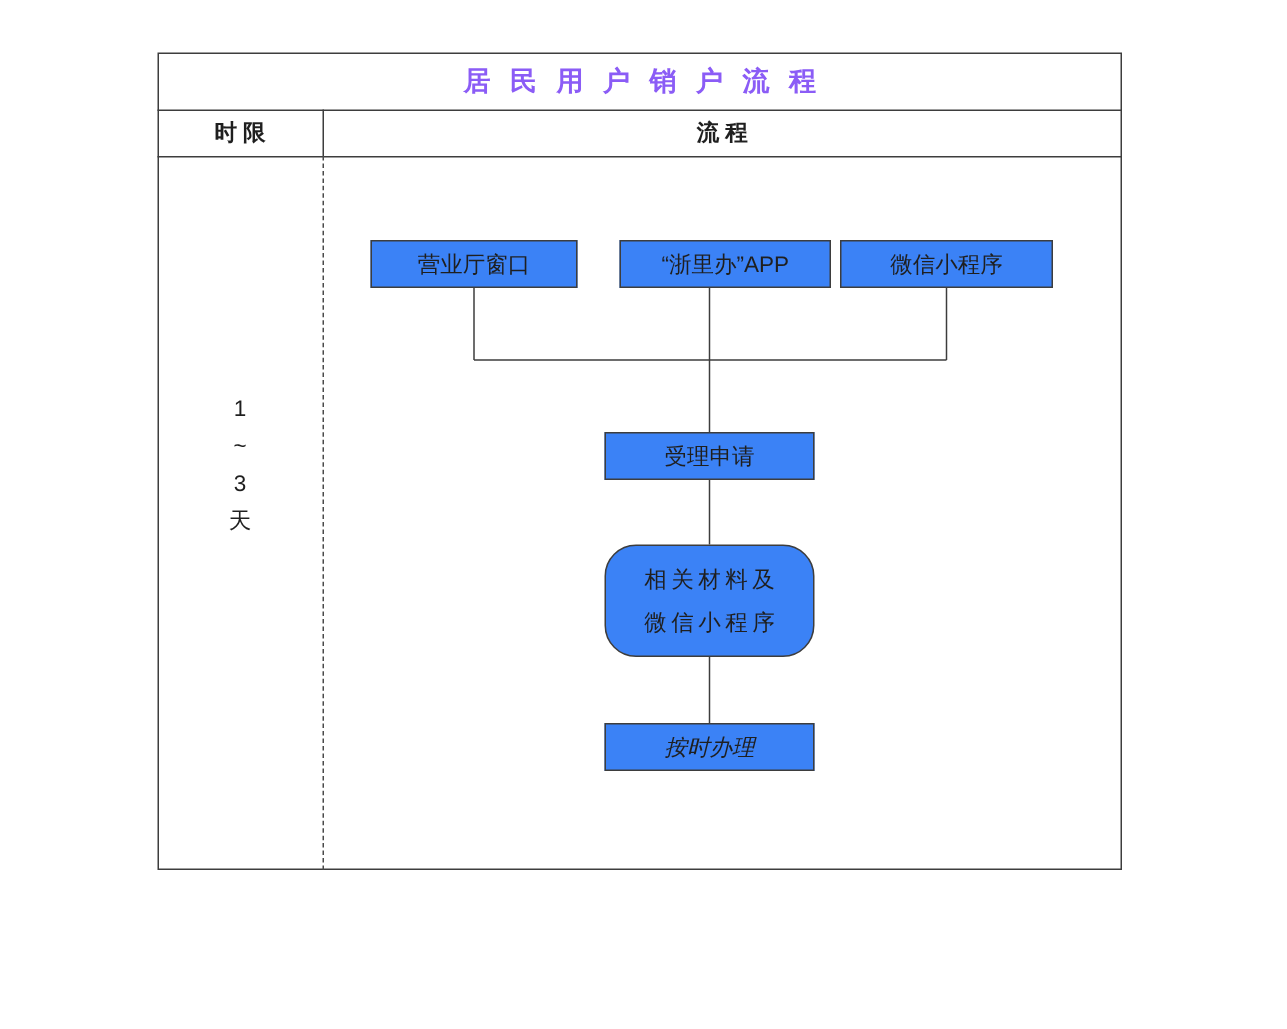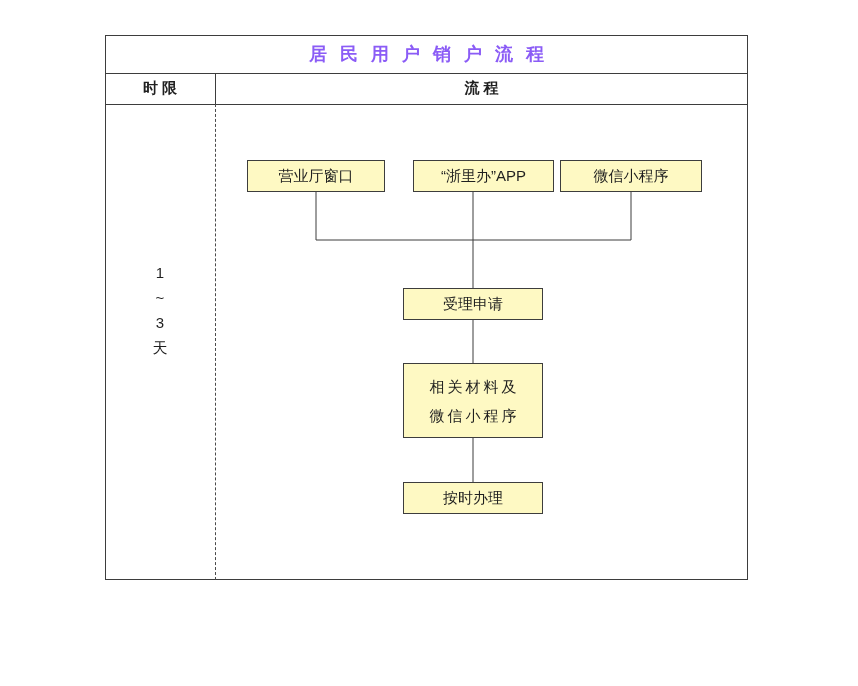--- a/index.html
+++ b/index.html
@@ -91,37 +91,37 @@
     display: flex;
     flex-direction: column;
     align-items: center;
     font-size: 15px;
     line-height: 25px;
     color: #1f1f1f;
   }
   .node {
     position: absolute;
     border: 1px solid #3d3d3d;
-    background: #fef9c3;
+    background: #3b82f6;
     box-sizing: border-box;
     display: flex;
     flex-direction: column;
     align-items: center;
     justify-content: center;
     font-size: 15px;
     color: #1f1f1f;
     text-align: center;
     z-index: 2;
   }
   .node-entry-0 { left: 247px; top: 160px; width: 138px; height: 32px; }
   .node-entry-1 { left: 413px; top: 160px; width: 141px; height: 32px; }
   .node-entry-2 { left: 560px; top: 160px; width: 142px; height: 32px; }
   .node-step1   { left: 403px; top: 288px; width: 140px; height: 32px; }
-  .node-step2   { left: 403px; top: 363px; width: 140px; height: 75px; line-height: 29px; }
-  .node-step3   { left: 403px; top: 482px; width: 140px; height: 32px; }
+  .node-step2   { left: 403px; top: 363px; width: 140px; height: 75px; line-height: 29px; border-radius: 21px; }
+  .node-step3   { left: 403px; top: 482px; width: 140px; height: 32px; font-style: italic; }
   .node-step2 .ls { letter-spacing: 3px; padding-left: 3px; }
   .connectors {
     position: absolute;
     left: 0;
     top: 0;
     width: 858px;
     height: 686px;
     z-index: 1;
     pointer-events: none;
   }

